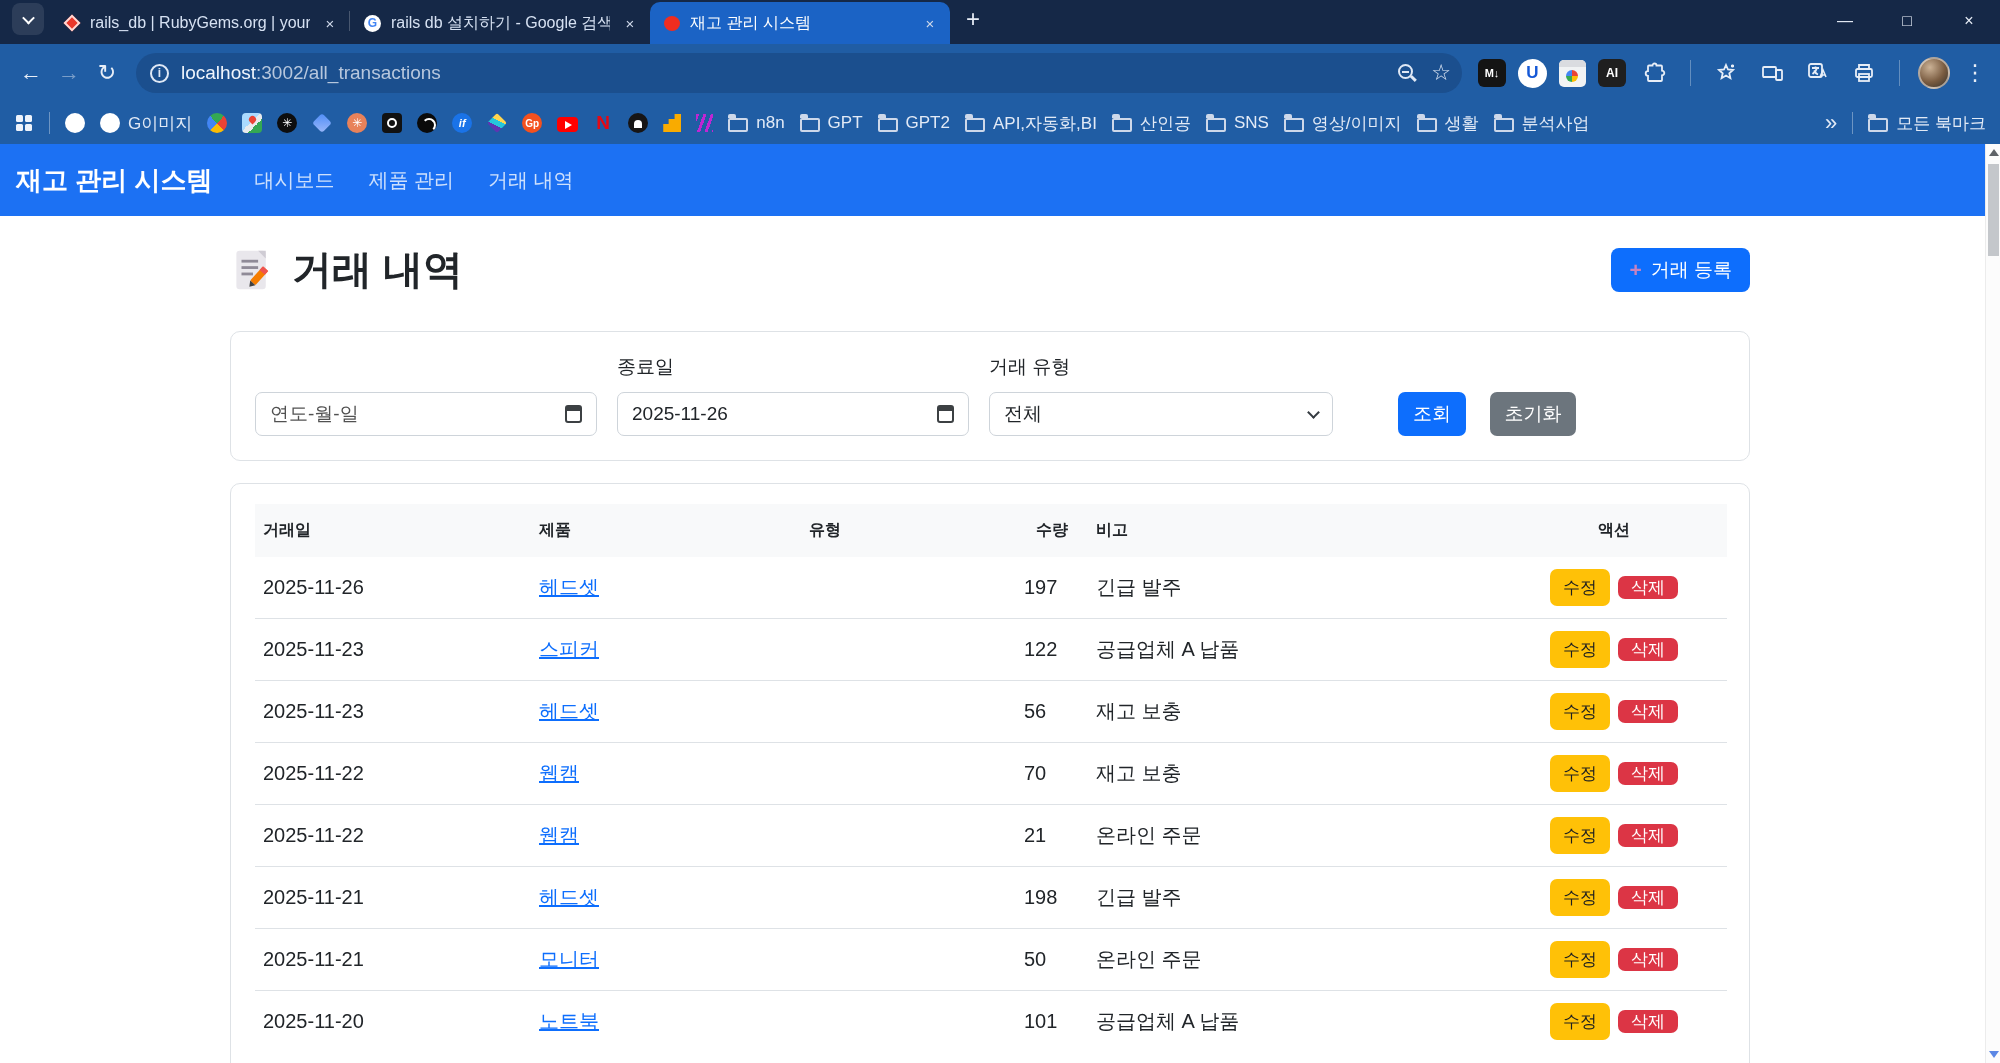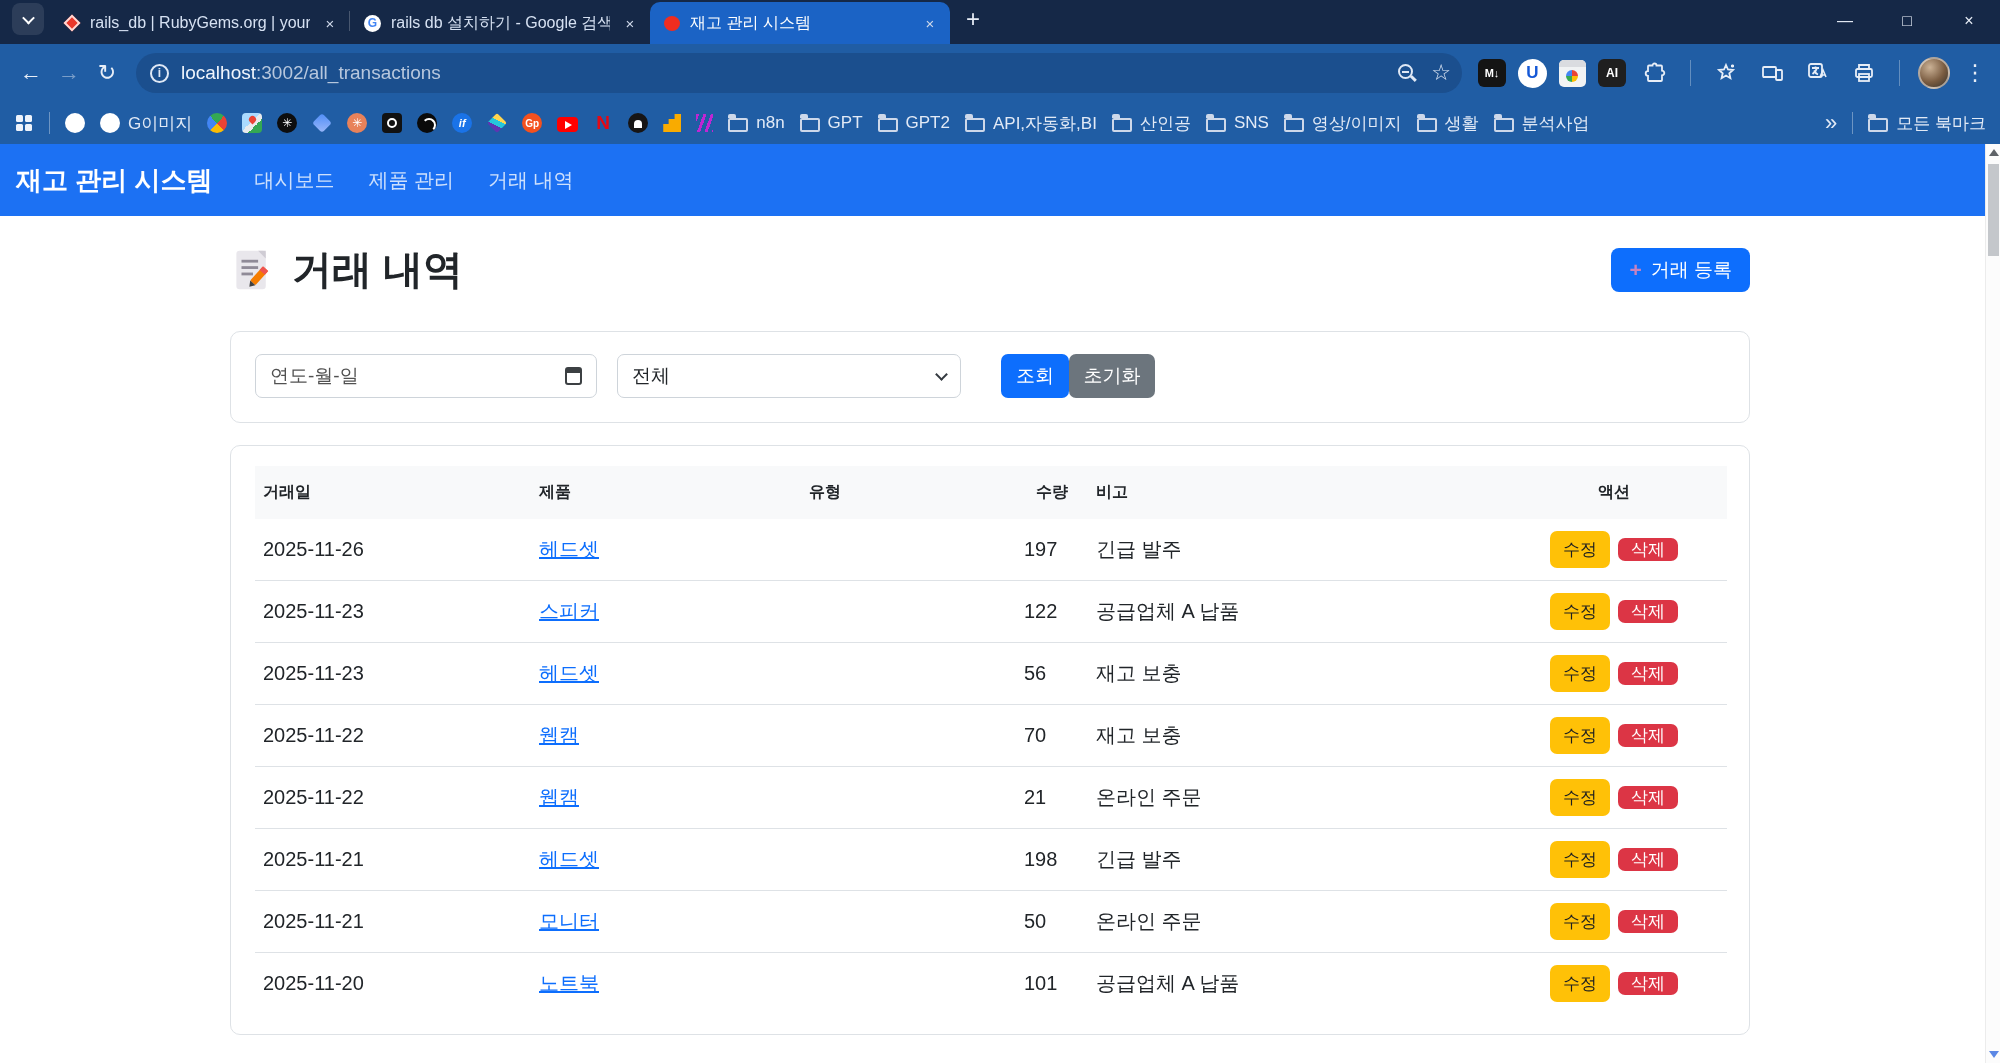--- a/index.html
+++ b/index.html
@@ -125,21 +125,21 @@
   .fgroup { display:flex; flex-direction:column; }
   .flabel { font-size:19px; color:#212529; margin-bottom:12px; }
   .field { height:44px; border:1px solid #ced4da; border-radius:7px; display:flex; align-items:center; padding:0 14px; background:#fff; }
   .field input { border:none; outline:none; flex:1; font-size:19px; color:#212529; font-family:inherit; background:transparent; min-width:0; }
   .field input::placeholder { color:#333; opacity:.85; }
   .w1 { width:342px; } .w2 { width:352px; } .w3 { width:344px; }
   .ic-cal { width:17px; height:18px; border:2px solid #3c4043; border-radius:3px; position:relative; flex:none; }
   .ic-cal::before { content:""; position:absolute; top:0; left:0; right:0; height:4px; background:#3c4043; }
   .sel-text { flex:1; font-size:19px; color:#212529; }
   .chev-sel { width:9px; height:9px; border-right:2px solid #343a40; border-bottom:2px solid #343a40; transform:rotate(45deg); margin-top:-4px; }
-  .fbuttons { display:flex; gap:0; margin-left:20px; }
+  .fbuttons { display:flex; gap:24px; margin-left:45px; }
   .btn-search { background:#0d6efd; color:#fff; width:68px; height:44px; border-radius:7px; font-size:19px; }
   .btn-reset { background:#6c757d; color:#fff; width:86px; height:44px; border-radius:7px; font-size:19px; }
 
   .table-card { margin-top:22px; padding:20px 24px; }
   table { width:100%; border-collapse:collapse; table-layout:fixed; }
   col.c-date{width:276px} col.c-prod{width:270px} col.c-type{width:215px} col.c-qty{width:60px} col.c-note{width:425px} col.c-act{width:226px}
   thead th { background:#f8f9fa; font-size:16px; font-weight:bold; color:#212529; text-align:left; padding:16px 8px; }
   thead th.qty { text-align:right; } thead th.note { padding-left:20px; } thead th.act { text-align:center; }
   tbody td { font-size:20px; color:#212529; padding:12px 8px; border-top:1px solid #dee2e6; height:56px; }
   tbody td.qty { } tbody td.note { padding-left:20px; } tbody td.act { text-align:center; }
@@ -384,20 +384,28 @@
       </div>
 
       <div class="card filter-card">
         <div class="fgroup">
           <div class="field w1">
             <input type="text" placeholder="연도-월-일" style="">
             <span class="ic-cal"></span>
           </div>
         </div>
         <div class="fgroup">
+          <span class="flabel">종료일</span>
+          <div class="field w2">
+            <input type="text" value="2025-11-26" style="">
+            <span class="ic-cal"></span>
+          </div>
+        </div>
+        <div class="fgroup">
+          <span class="flabel">거래 유형</span>
           <div class="field w3">
             <span class="sel-text">전체</span>
             <span class="chev-sel"></span>
           </div>
         </div>
         <div class="fbuttons">
           <button class="btn btn-search">조회</button>
           <button class="btn btn-reset">초기화</button>
         </div>
       </div>

